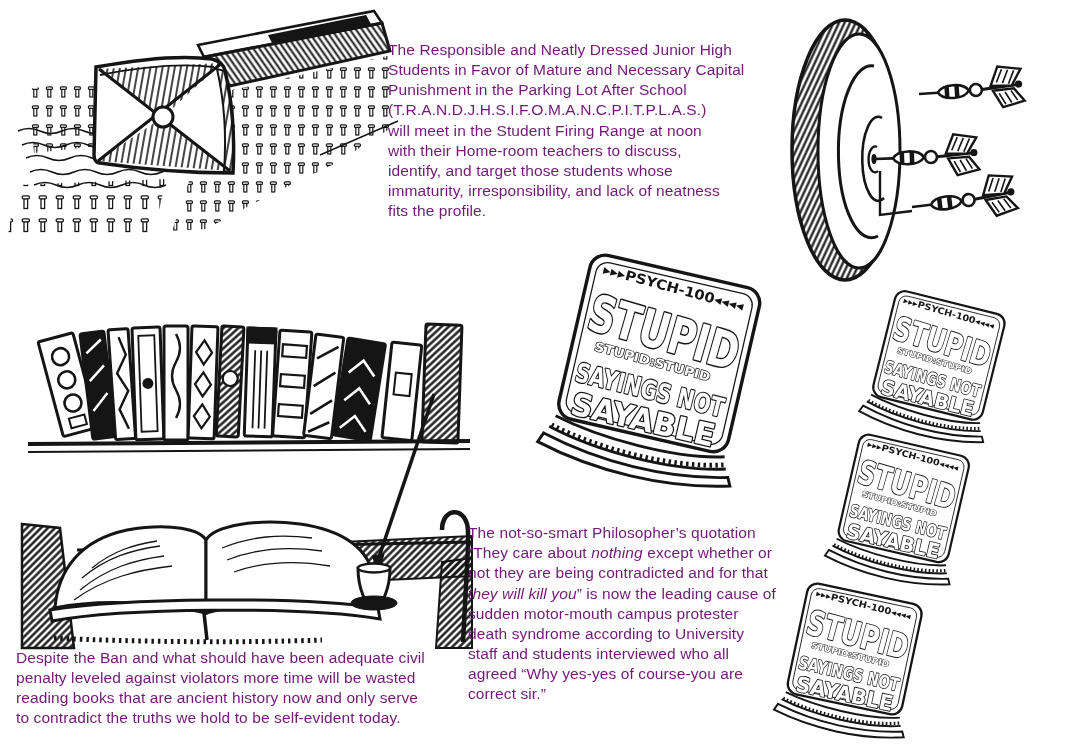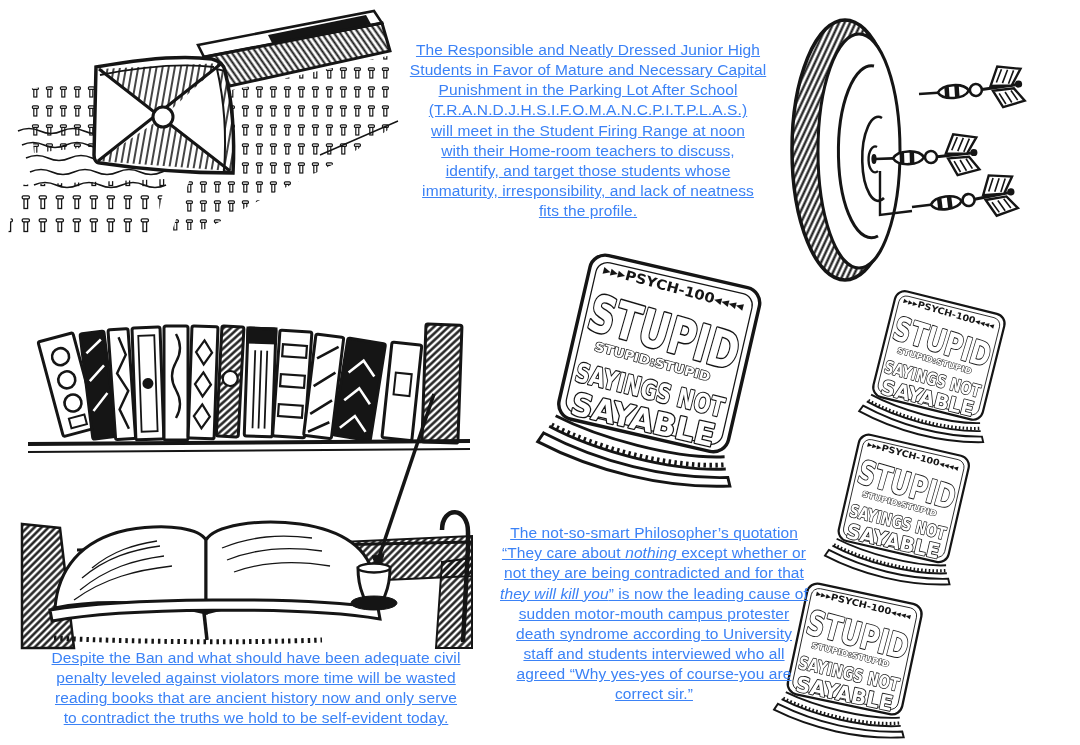--- a/index.html
+++ b/index.html
@@ -1,19 +1,19 @@
 <!DOCTYPE html>
 <html><head>
 <meta charset="utf-8">
 <style>
   html,body{margin:0;padding:0;background:#e8e8e8;}
   #page{position:relative;width:1080px;height:745px;background:#ffffff;overflow:hidden;
         font-family:"Liberation Sans",sans-serif;color:#1e1e1e;}
-  .txt{position:absolute;font-size:15.5px;line-height:1.3;text-align:center;
-       white-space:pre-line;letter-spacing:0.1px;color:#3b82f6;text-decoration:underline;}
+  .txt{position:absolute;font-size:15.5px;line-height:1.3;text-align:left;
+       white-space:pre-line;letter-spacing:0.1px;color:#701a75;}
   .it{font-style:italic;}
   .art{position:absolute;}
   svg{overflow:visible;display:block;}
   .ink{stroke:#151515;}
   text.cover{font-family:"DejaVu Sans","Liberation Sans",sans-serif;font-weight:700;
              fill:#ffffff;stroke:#151515;paint-order:stroke;stroke-linejoin:round;}
   text.coverSolid{font-family:"DejaVu Sans","Liberation Sans",sans-serif;font-weight:700;fill:#151515;}
 </style>
 </head>
 <body>

